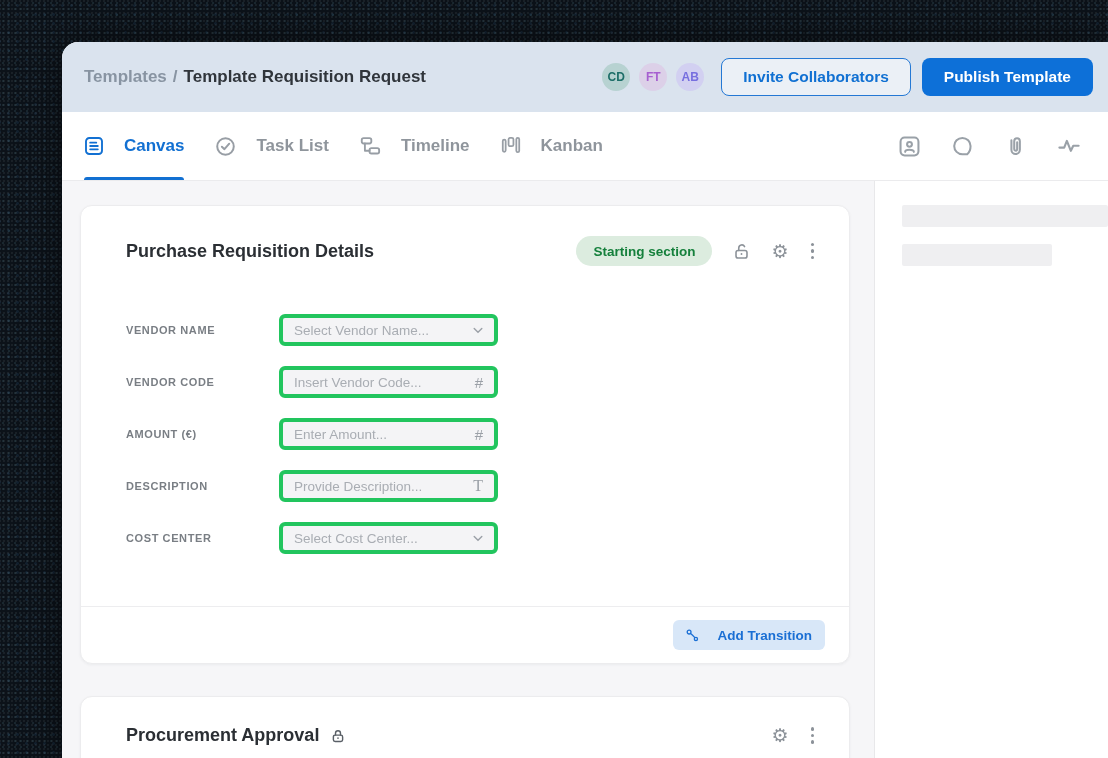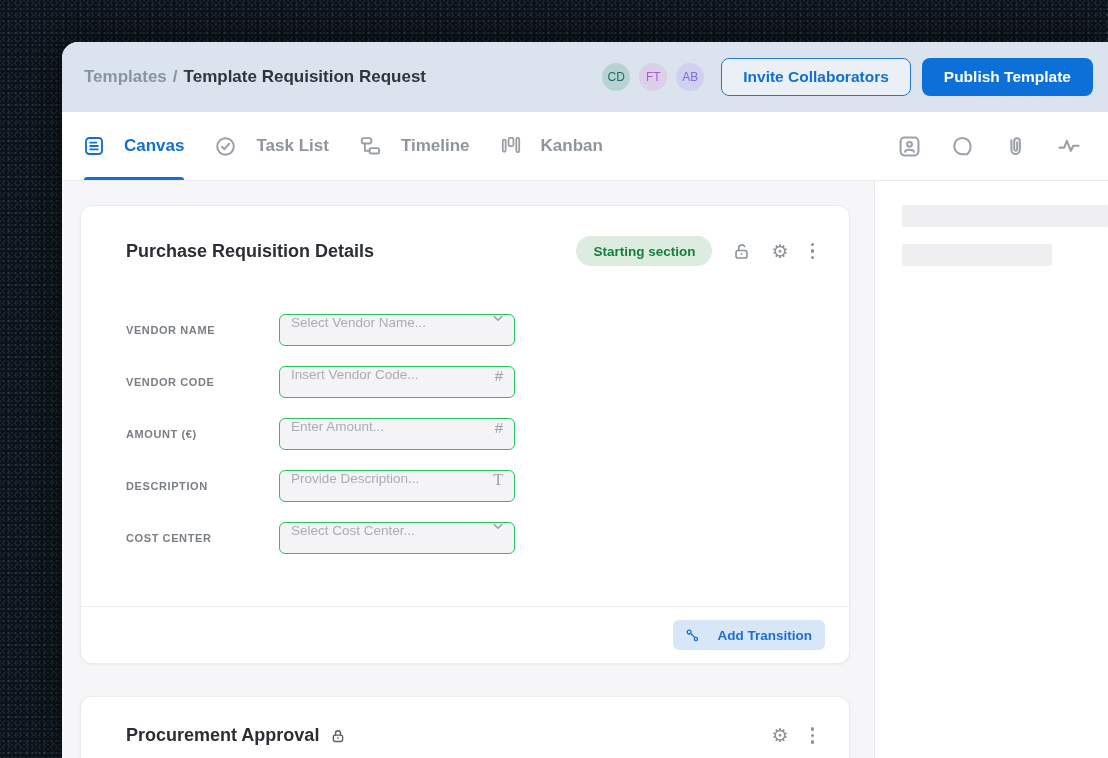--- a/index.html
+++ b/index.html
@@ -20,21 +20,21 @@
     background:#fff; border-top-left-radius:16px; overflow:hidden;
     box-shadow:0 0 40px rgba(0,0,0,0.55);
   }
   
   .app-header { height:70px; background:#dae3ee; display:flex; align-items:center; padding:0 15px 0 22px; }
   .breadcrumb { font-size:17px; font-weight:700; white-space:nowrap; }
   .crumb-parent, .crumb-sep { color:#8894a2; }
   .crumb-sep { margin:0 6px; }
   .crumb-current { color:#30353b; }
   .header-right { margin-left:auto; display:flex; align-items:center; }
-  .avatar { width:28px; height:28px; border-radius:50%; display:flex; align-items:center; justify-content:center; font-size:12px; font-weight:400; margin-left:9px; cursor:pointer; }
+  .avatar { width:28px; height:28px; border-radius:50%; display:flex; align-items:center; justify-content:center; font-size:12px; font-weight:700; margin-left:9px; cursor:pointer; }
   .btn { font-family:inherit; cursor:pointer; }
   .btn-invite { margin-left:17px; height:38px; padding:0 21px; border:1.5px solid #2478d4; border-radius:8px; background:rgba(255,255,255,0.45); color:#1070d2; font-size:15.5px; font-weight:700; }
   .btn-publish { margin-left:11px; height:38px; padding:0 22px; border:none; border-radius:8px; background:#0d70d8; color:#fff; font-size:15.5px; font-weight:700; }
   
   .tab-bar { height:69px; background:#fff; border-bottom:1px solid #ebebed; display:flex; align-items:center; padding:0 27px 0 22px; }
   .tab { position:relative; height:100%; display:flex; align-items:center; gap:20px; margin-right:31px; color:#8f959c; font-size:17px; font-weight:600; cursor:pointer; }
   .tab svg { stroke:#989ea5; }
   .tab.active { color:#1270d2; font-weight:700; }
   .tab.active svg { stroke:#1270d2; }
   .tab.active::after { content:""; position:absolute; left:0; right:0; bottom:0; height:3px; background:#1270d2; border-radius:3px 3px 0 0; }
@@ -60,21 +60,21 @@
   .title-lock { margin-left:11px; display:flex; align-items:center; }
   .title-lock svg { stroke:#5a6067; }
   .glyph-gear { font-family:"DejaVu Sans", sans-serif; font-size:19px; line-height:1; color:#8c9299; }
   .kebab { display:flex; flex-direction:column; gap:3px; padding:2px; }
   .kebab span { width:3.5px; height:3.5px; border-radius:50%; background:#8c9299; }
   .ml-auto { margin-left:auto !important; }
   
   .card-body { padding:48px 0 0 45px; }
   .field-row { display:flex; align-items:center; margin-bottom:20px; height:32px; }
   .field-label { width:153px; font-size:11px; font-weight:700; letter-spacing:0.6px; color:#797e84; }
-  .field-input { width:236px; height:32px; background:#f4f4f6; border:1px solid #22c55e; border-radius:6px; display:flex; align-items:flex-start; padding:0 11px; cursor:text; }
+  .field-input { width:219px; height:32px; background:#f4f4f6; border:4px solid #22c55e; border-radius:6px; display:flex; align-items:center; padding:0 11px; cursor:text; }
   .placeholder { color:#a9adb3; font-size:13.5px; flex:1; white-space:nowrap; overflow:hidden; }
   .suffix-glyph { color:#9ba0a7; font-size:15px; font-weight:400; }
   .suffix-glyph.serif { font-family:"Liberation Serif", serif; font-size:16px; }
   .suffix-chevron { display:flex; }
   .suffix-chevron svg { stroke:#9ba0a7; }
   
   .card-footer { position:absolute; left:0; right:0; bottom:0; height:57px; border-top:1px solid #ededef; display:flex; align-items:center; justify-content:flex-end; padding-right:24px; }
   .btn-add-transition { height:30px; display:flex; align-items:center; gap:19px; background:#d8e7f8; color:#1a6fd4; font-weight:700; font-size:13.5px; padding:0 13px; border-radius:6px; border:none; }
   .btn-add-transition svg { stroke:#1a6fd4; }
 </style>

